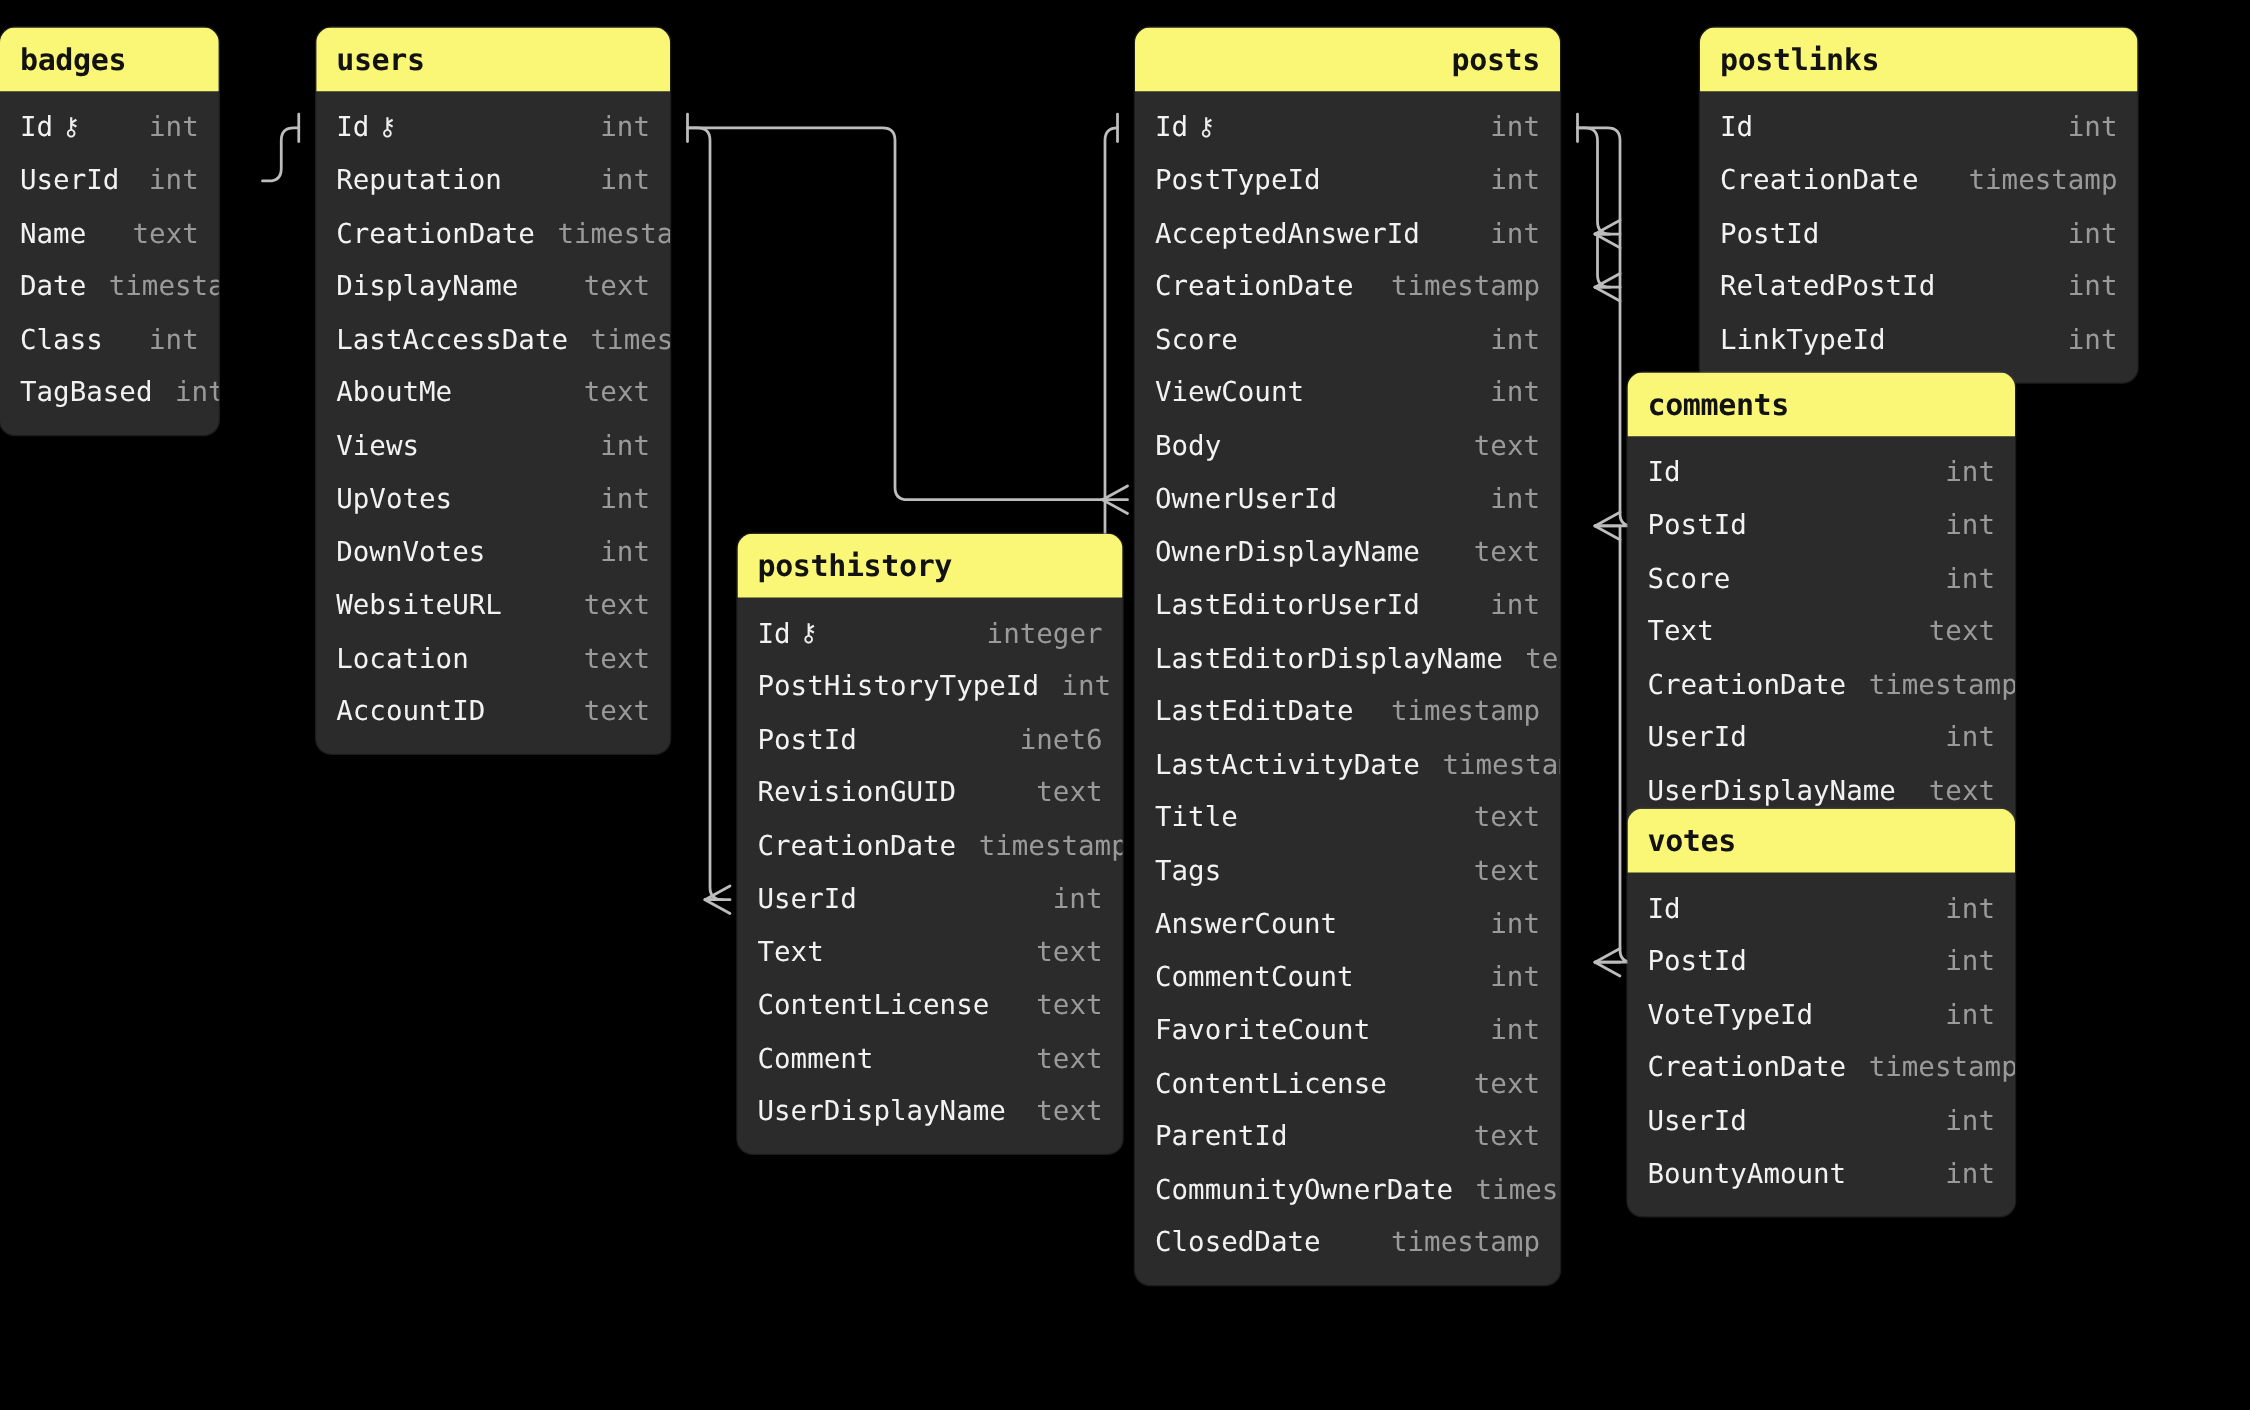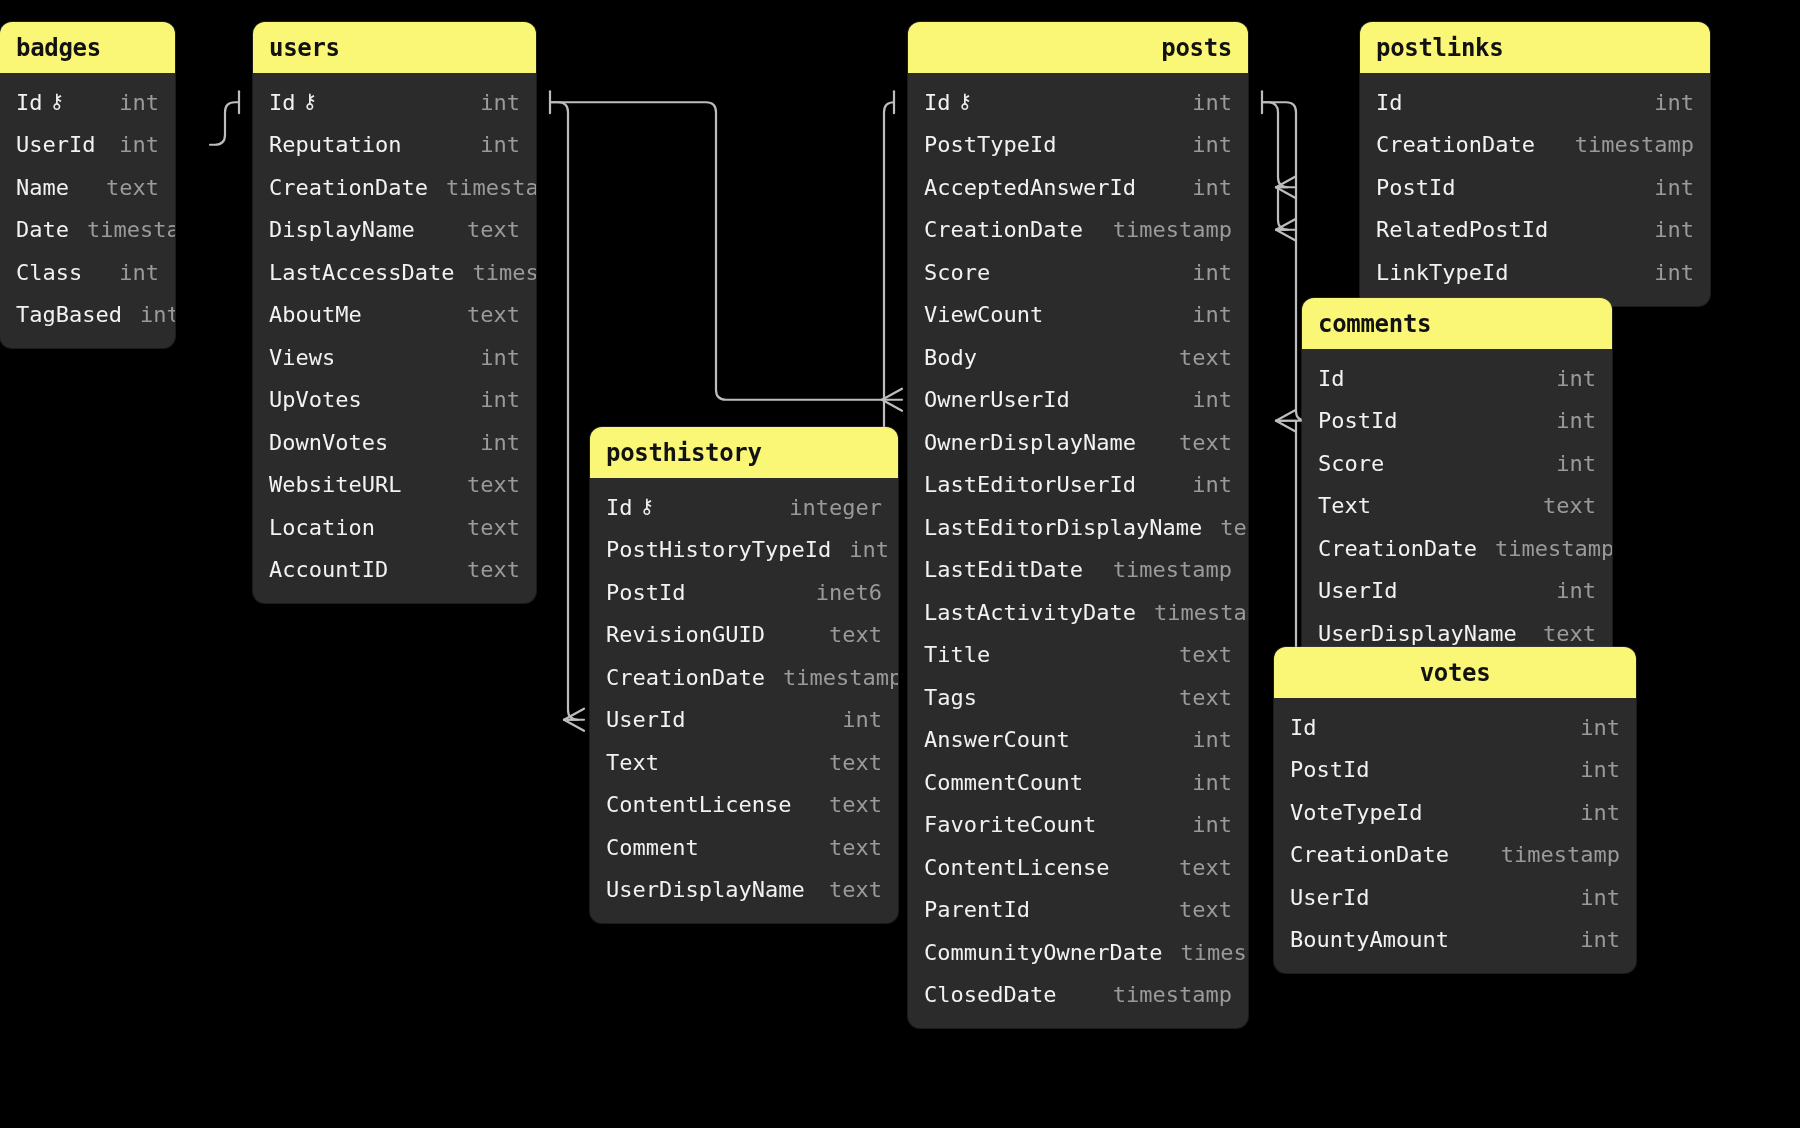--- a/index.html
+++ b/index.html
@@ -495,21 +495,21 @@
             <span class="ftype">int</span>
           </div>
           <div class="row">
             <span class="fname">
               <span>UserDisplayName</span>
             </span>
             <span class="ftype">text</span>
           </div>
         </div>
       </div>
-      <div class="table" style="left: 1274px; top: 647px; width: 362px; text-align: center;">
+      <div class="table" style="left: 1302px; top: 647px; width: 310px;">
         <div class="thead">votes</div>
         <div class="tbody">
           <div class="row">
             <span class="fname">
               <span>Id</span>
             </span>
             <span class="ftype">int</span>
           </div>
           <div class="row">
             <span class="fname">

